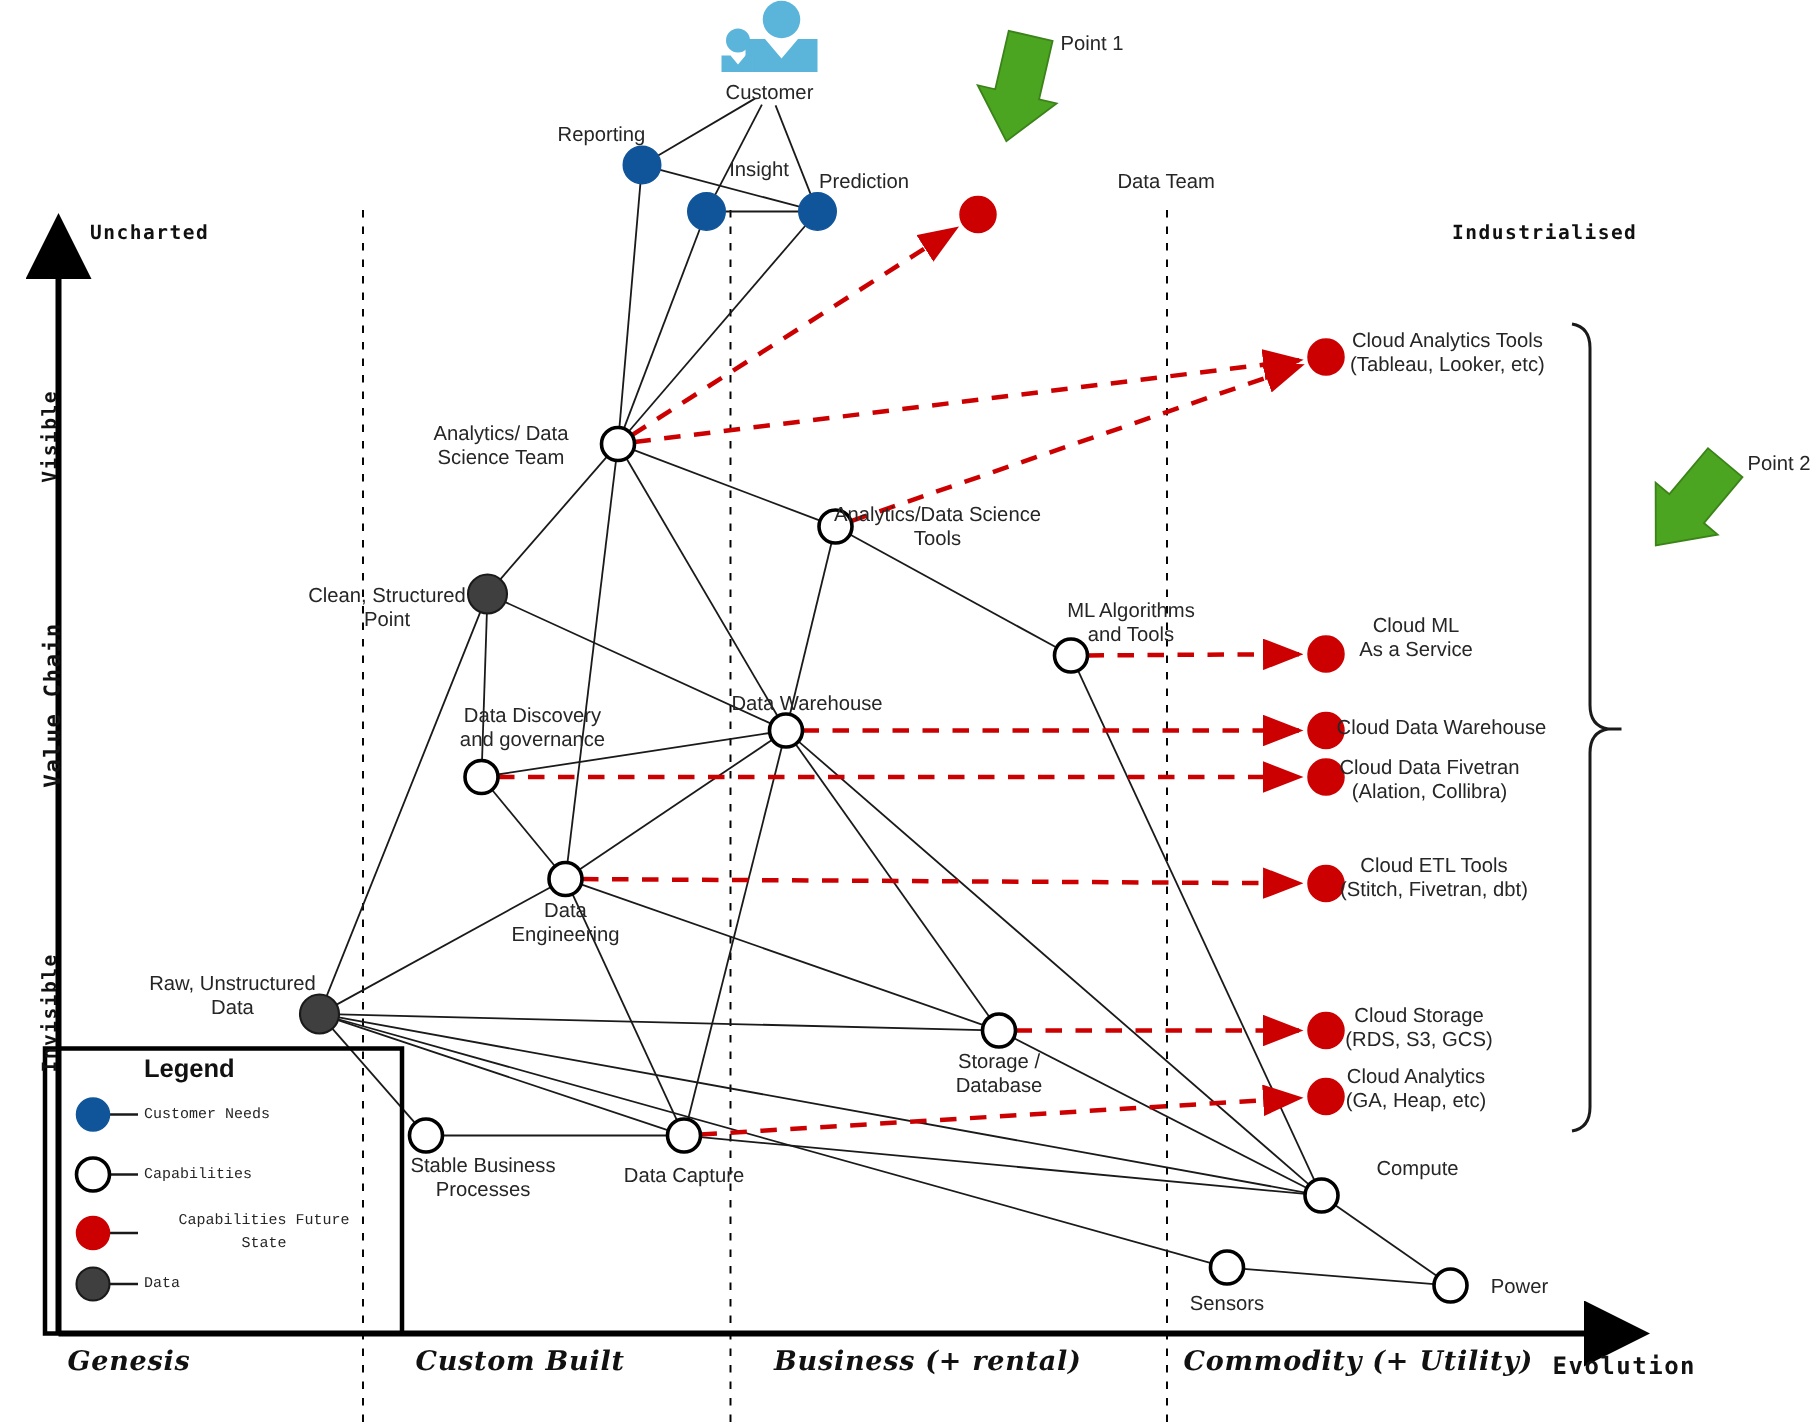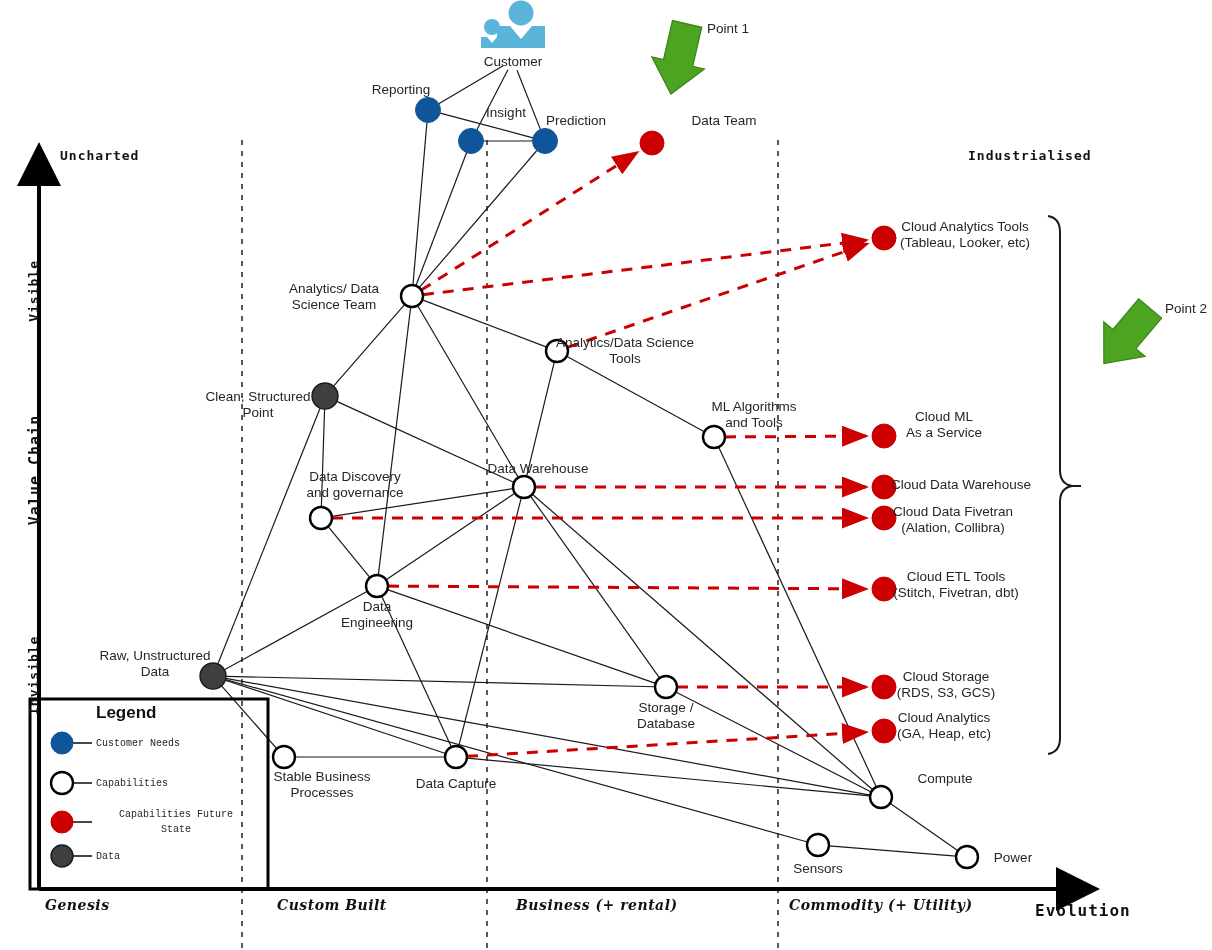--- a/index.html
+++ b/index.html
@@ -3,21 +3,21 @@
 <meta charset="utf-8">
 <style>
   html,body{margin:0;padding:0;background:#ffffff;}
   body{width:1212px;height:950px;font-family:"Liberation Sans",sans-serif;overflow:hidden;}
   #map{position:relative;width:1212px;height:950px;}
   svg.layer{position:absolute;left:0;top:0;width:1212px;height:950px;}
   .lbl{position:absolute;font-family:"Liberation Sans",sans-serif;font-size:13.5px;color:#262626;line-height:15.5px;white-space:pre;}
   .lbl.c{text-align:center;}
   .lbl.l{text-align:right;}
   .axis-text{position:absolute;font-family:"DejaVu Sans Mono","Liberation Mono",monospace;font-weight:bold;font-size:13px;color:#111;letter-spacing:1px;white-space:pre;}
-  .axis-text.ital{font-family:"DejaVu Serif","Liberation Serif",serif;font-style:italic;font-weight:bold;letter-spacing:.5px;font-size:14px;}
+  .axis-text.ital{font-family:"DejaVu Serif","Liberation Serif",serif;font-style:italic;font-weight:bold;letter-spacing:.5px;font-size:18px;}
   .vrot{transform-origin:0 0;}
   .legend-title{position:absolute;left:96px;top:703px;font-size:17px;font-weight:bold;color:#111;font-family:"Liberation Sans",sans-serif;}
   .legend-lbl{position:absolute;font-size:10px;color:#262626;font-family:Liberation Mono, monospace;line-height:15px;white-space:pre;}
 </style>
 </head>
 <body>
 
 <div id="map">
 
   <svg class="layer" viewBox="0 0 1212 950">
@@ -205,21 +205,21 @@
       <div class="lbl c" style="left: 45px; top: 648px; width: 220px;">Raw, Unstructured
 Data</div>
       <div class="lbl c" style="left: 556px; top: 700px; width: 220px;">Storage /
 Database</div>
       <div class="lbl c" style="left: 212px; top: 769px; width: 220px;">Stable Business
 Processes</div>
       <div class="lbl c" style="left: 346px; top: 776px; width: 220px;">Data Capture</div>
       <div class="lbl c" style="left: 835px; top: 771px; width: 220px;">Compute</div>
       <div class="lbl c" style="left: 708px; top: 861px; width: 220px;">Sensors</div>
       <div class="lbl c" style="left: 903px; top: 850px; width: 220px;">Power</div>
-      <div class="lbl c" style="left: 614px; top: 113px; width: 220px;">Data Team</div>
+      <div class="lbl c" style="left: 590px; top: 113px; width: 220px; text-align: right;">Data Team</div>
       <div class="lbl c" style="left: 855px; top: 219px; width: 220px;">Cloud Analytics Tools
 (Tableau, Looker, etc)</div>
       <div class="lbl c" style="left: 834px; top: 409px; width: 220px;">Cloud ML
 As a Service</div>
       <div class="lbl c" style="left: 851px; top: 477px; width: 220px;">Cloud Data Warehouse</div>
       <div class="lbl c" style="left: 843px; top: 504px; width: 220px;">Cloud Data Fivetran
 (Alation, Collibra)</div>
       <div class="lbl c" style="left: 846px; top: 569px; width: 220px;">Cloud ETL Tools
 (Stitch, Fivetran, dbt)</div>
       <div class="lbl c" style="left: 836px; top: 669px; width: 220px;">Cloud Storage

